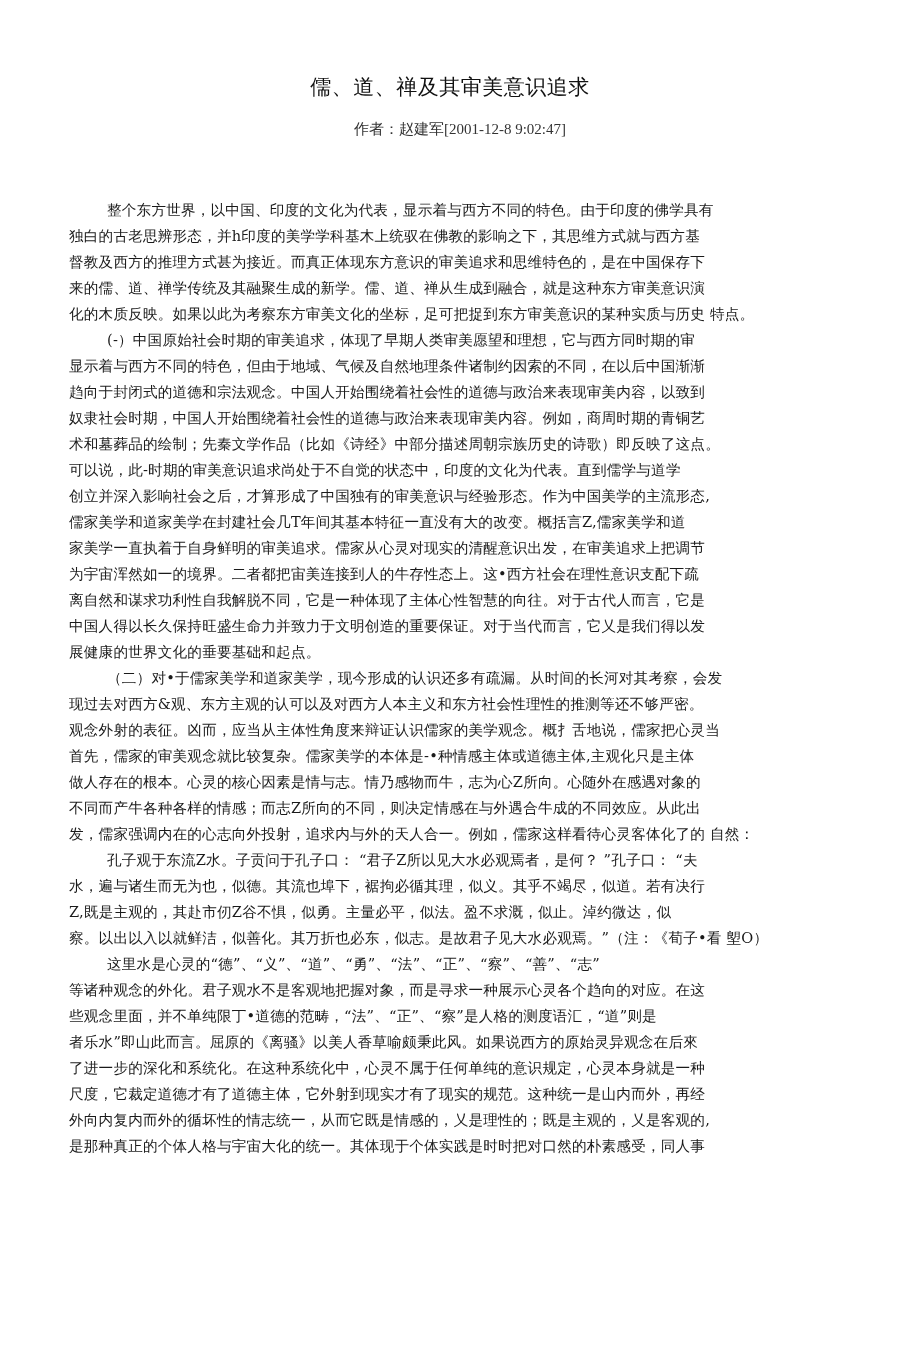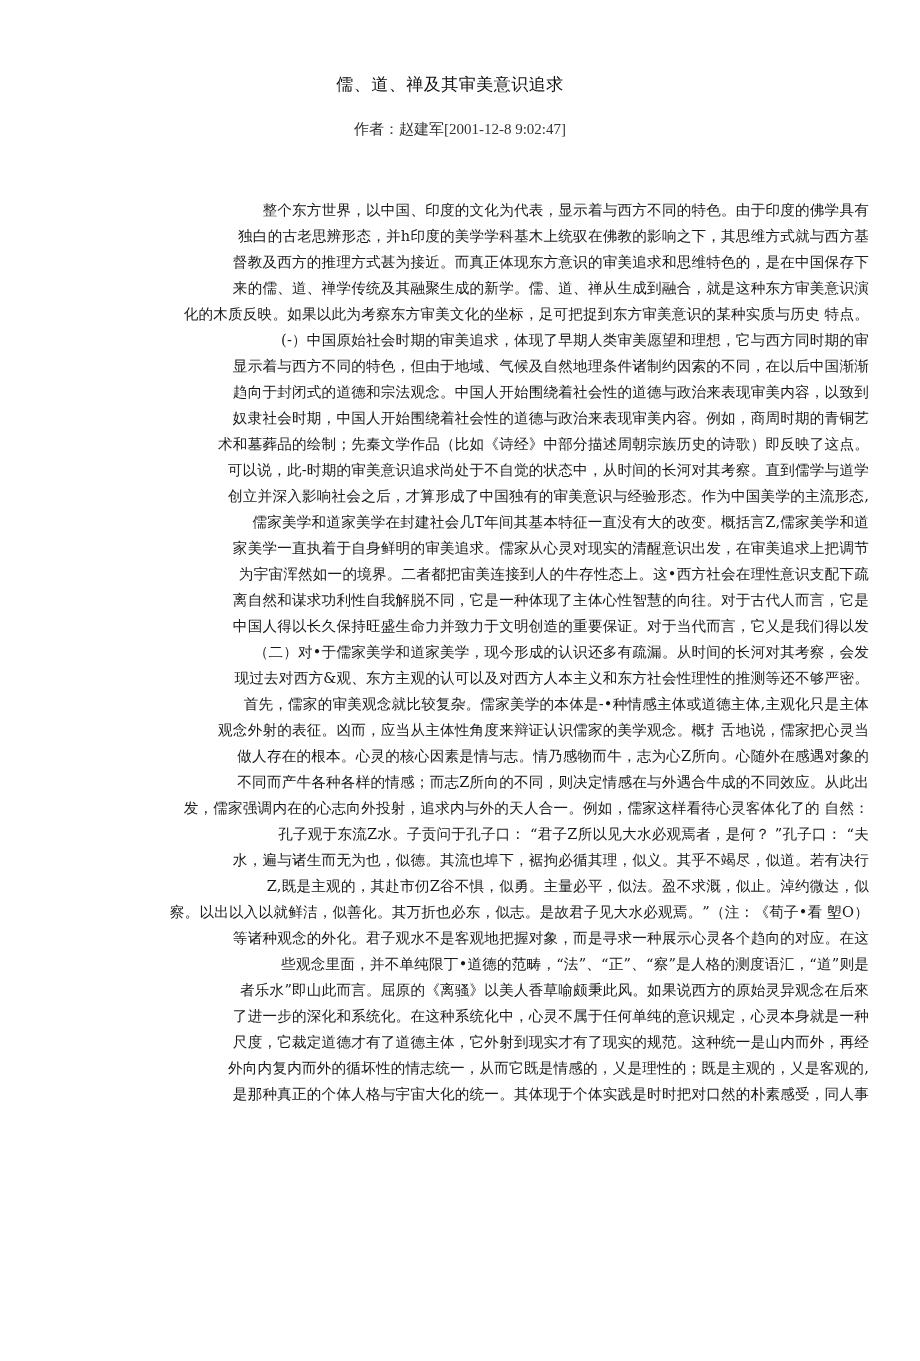--- a/index.html
+++ b/index.html
@@ -1,61 +1,63 @@
 <!DOCTYPE html>
 <html><head>
 <meta charset="utf-8">
 <style>
   html, body { margin: 0; padding: 0; background: #ffffff; }
   body { width: 920px; height: 1361px; position: relative; overflow: hidden;
          font-family: "DejaVu Serif", "Liberation Serif", serif; color: #1a1a1a; }
   .title { position: absolute; top: 73px; left: 0; width: 900px; text-align: center;
-           font-family: "DejaVu Sans", "Liberation Sans", sans-serif; font-size: 17px;
+           font-family: "DejaVu Sans", "Liberation Sans", sans-serif; font-size: 21px;
            letter-spacing: 0.5px; color: #111; }
   .byline { position: absolute; top: 120px; left: 0; width: 920px; text-align: center;
             font-family: "Liberation Serif", "DejaVu Serif", serif; font-size: 15px; color: #333; }
   .body { position: absolute; top: 197px; left: 69px; width: 800px; }
-  .line { height: 26px; line-height: 26px; font-size: 14.6px; white-space: nowrap; letter-spacing: 0.2px; text-align: right; }
+  .line { height: 26px; line-height: 26px; font-size: 14.6px; white-space: nowrap; letter-spacing: 0.2px; }
   .indent { padding-left: 38px; }
 </style>
 </head>
 <body>
 
 <div class="title">儒、道、禅及其审美意识追求</div>
 <div class="byline">作者：赵建军[2001-12-8 9:02:47]</div>
 
 <div class="body">
   <div class="line indent">整个东方世界，以中国、印度的文化为代表，显示着与西方不同的特色。由于印度的佛学具有</div>
   <div class="line">独白的古老思辨形态，并h印度的美学学科基木上统驭在佛教的影响之下，其思维方式就与西方基</div>
   <div class="line">督教及西方的推理方式甚为接近。而真正体现东方意识的审美追求和思维特色的，是在中国保存下</div>
   <div class="line">来的儒、道、禅学传统及其融聚生成的新学。儒、道、禅从生成到融合，就是这种东方审美意识演</div>
   <div class="line">化的木质反映。如果以此为考察东方审美文化的坐标，足可把捉到东方审美意识的某种实质与历史  特点。</div>
   <div class="line indent">(-）中国原始社会时期的审美追求，体现了早期人类审美愿望和理想，它与西方同时期的审</div>
   <div class="line">显示着与西方不同的特色，但由于地域、气候及自然地理条件诸制约因索的不同，在以后中国渐渐</div>
   <div class="line">趋向于封闭式的道德和宗法观念。中国人开始围绕着社会性的道德与政治来表现审美内容，以致到</div>
   <div class="line">奴隶社会时期，中国人开始围绕着社会性的道德与政治来表现审美内容。例如，商周时期的青铜艺</div>
   <div class="line">术和墓葬品的绘制；先秦文学作品（比如《诗经》中部分描述周朝宗族历史的诗歌）即反映了这点。</div>
-  <div class="line">可以说，此-时期的审美意识追求尚处于不自觉的状态中，从时间的长河对其考察。直到儒学与道学</div>
+  <div class="line">可以说，此-时期的审美意识追求尚处于不自觉的状态中，印度的文化为代表。直到儒学与道学</div>
   <div class="line">创立并深入影响社会之后，才算形成了中国独有的审美意识与经验形态。作为中国美学的主流形态,</div>
   <div class="line">儒家美学和道家美学在封建社会几T年间其基本特征一直没有大的改变。概括言Z,儒家美学和道</div>
   <div class="line">家美学一直执着于自身鲜明的审美追求。儒家从心灵对现实的清醒意识出发，在审美追求上把调节</div>
   <div class="line">为宇宙浑然如一的境界。二者都把宙美连接到人的牛存性态上。这•西方社会在理性意识支配下疏</div>
   <div class="line">离自然和谋求功利性自我解脱不同，它是一种体现了主体心性智慧的向往。对于古代人而言，它是</div>
   <div class="line">中国人得以长久保持旺盛生命力并致力于文明创造的重要保证。对于当代而言，它乂是我们得以发</div>
+  <div class="line">展健康的世界文化的垂要基础和起点。</div>
   <div class="line indent">（二）对•于儒家美学和道家美学，现今形成的认识还多有疏漏。从时间的长河对其考察，会发</div>
   <div class="line">现过去对西方&amp;观、东方主观的认可以及对西方人本主义和东方社会性理性的推测等还不够严密。</div>
+  <div class="line">观念外射的表征。凶而，应当从主体性角度来辩证认识儒家的美学观念。概扌舌地说，儒家把心灵当</div>
   <div class="line">首先，儒家的审美观念就比较复杂。儒家美学的本体是-•种情感主体或道德主体,主观化只是主体</div>
-  <div class="line">观念外射的表征。凶而，应当从主体性角度来辩证认识儒家的美学观念。概扌舌地说，儒家把心灵当</div>
   <div class="line">做人存在的根本。心灵的核心因素是情与志。情乃感物而牛，志为心Z所向。心随外在感遇对象的</div>
   <div class="line">不同而产牛各种各样的情感；而志Z所向的不同，则决定情感在与外遇合牛成的不同效应。从此出</div>
   <div class="line">发，儒家强调内在的心志向外投射，追求内与外的天人合一。例如，儒家这样看待心灵客体化了的  自然：</div>
   <div class="line indent">孔子观于东流Z水。子贡问于孔子口：      “君子Z所以见大水必观焉者，是何？       ”孔子口：       “夫</div>
   <div class="line">水，遍与诸生而无为也，似德。其流也埠下，裾拘必循其理，似义。其乎不竭尽，似道。若有决行</div>
   <div class="line">Z,既是主观的，其赴市仞Z谷不惧，似勇。主量必平，似法。盈不求溉，似止。淖约微达，似</div>
   <div class="line">察。以出以入以就鲜洁，似善化。其万折也必东，似志。是故君子见大水必观焉。”（注：《荀子•看  塱O）</div>
+  <div class="line indent">这里水是心灵的“德”、“义”、“道”、“勇”、“法”、“正”、“察”、“善”、“志”</div>
   <div class="line">等诸种观念的外化。君子观水不是客观地把握对象，而是寻求一种展示心灵各个趋向的对应。在这</div>
   <div class="line">些观念里面，并不单纯限丁•道德的范畴，“法”、“正”、“察”是人格的测度语汇，“道”则是</div>
   <div class="line">者乐水”即山此而言。屈原的《离骚》以美人香草喻颇秉此风。如果说西方的原始灵异观念在后來</div>
   <div class="line">了进一步的深化和系统化。在这种系统化中，心灵不属于任何单纯的意识规定，心灵本身就是一种</div>
   <div class="line">尺度，它裁定道德才有了道德主体，它外射到现实才有了现实的规范。这种统一是山内而外，再经</div>
   <div class="line">外向内复内而外的循坏性的情志统一，从而它既是情感的，乂是理性的；既是主观的，乂是客观的,</div>
   <div class="line">是那种真正的个体人格与宇宙大化的统一。其体现于个体实践是时时把对口然的朴素感受，同人事</div>
 </div>
 
 </body></html>

